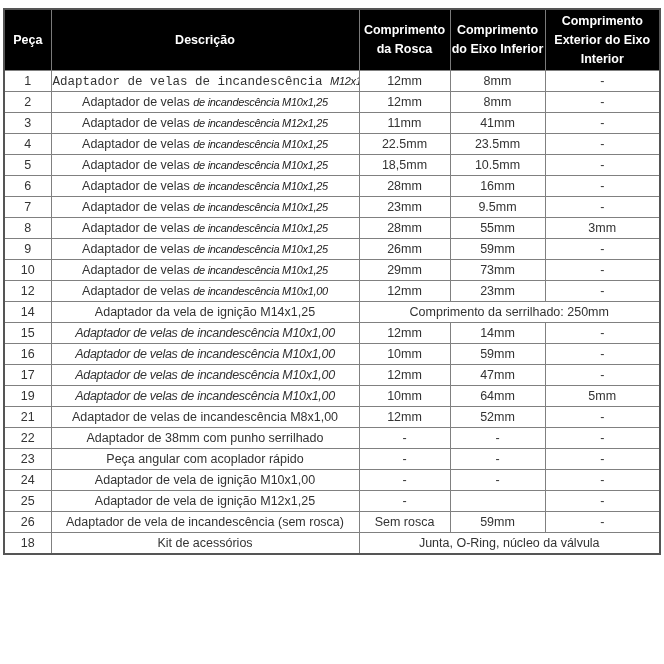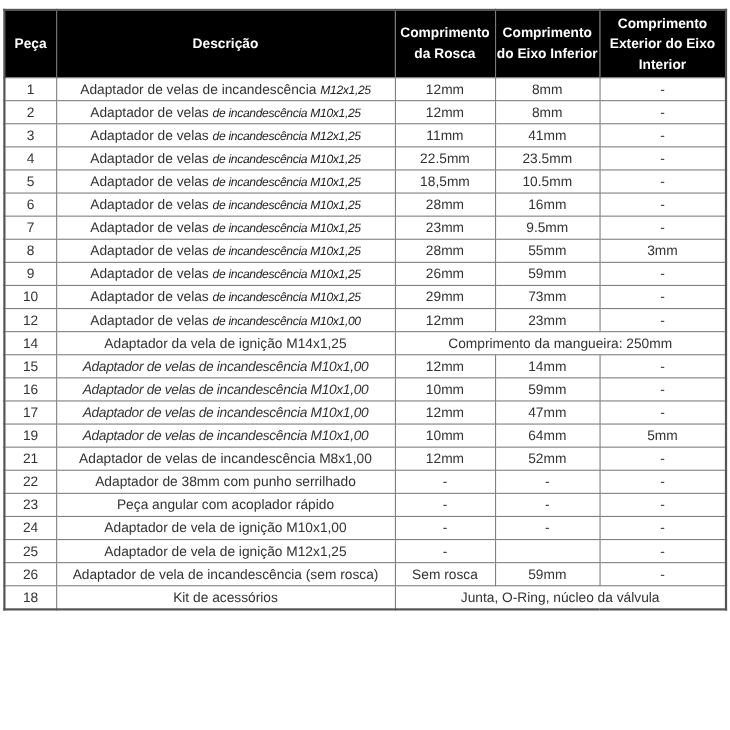--- a/index.html
+++ b/index.html
@@ -46,21 +46,21 @@
       <th>Peça</th>
       <th>Descrição</th>
       <th>Comprimento da Rosca</th>
       <th>Comprimento do Eixo Inferior</th>
       <th>Comprimento Exterior do Eixo Interior</th>
     </tr>
   </thead>
   <tbody id="tbody">
       <tr>
         <td>1</td>
-        <td><span style="white-space: pre;">Adaptador de velas de incandescência </span><span class="it">M12x1,25</span></td>
+        <td><span style="white-space: pre; font-family: Liberation Mono, monospace;">Adaptador de velas de incandescência </span><span class="it">M12x1,25</span></td>
         <td>12mm</td>
         <td>8mm</td>
         <td>-</td>
       </tr>
       <tr>
         <td>2</td>
         <td><span style="white-space: pre;">Adaptador de velas </span><span class="it">de incandescência M10x1,25</span></td>
         <td>12mm</td>
         <td>8mm</td>
         <td>-</td>
@@ -124,21 +124,21 @@
       <tr>
         <td>12</td>
         <td><span style="white-space: pre;">Adaptador de velas </span><span class="it">de incandescência M10x1,00</span></td>
         <td>12mm</td>
         <td>23mm</td>
         <td>-</td>
       </tr>
       <tr>
         <td>14</td>
         <td>Adaptador da vela de ignição M14x1,25</td>
-        <td colspan="3">Comprimento da mangueira: 250mm</td>
+        <td colspan="3">Comprimento da serrilhado: 250mm</td>
       </tr>
       <tr>
         <td>15</td>
         <td class="desc-all-italic">Adaptador de velas de incandescência M10x1,00</td>
         <td>12mm</td>
         <td>14mm</td>
         <td>-</td>
       </tr>
       <tr>
         <td>16</td>

